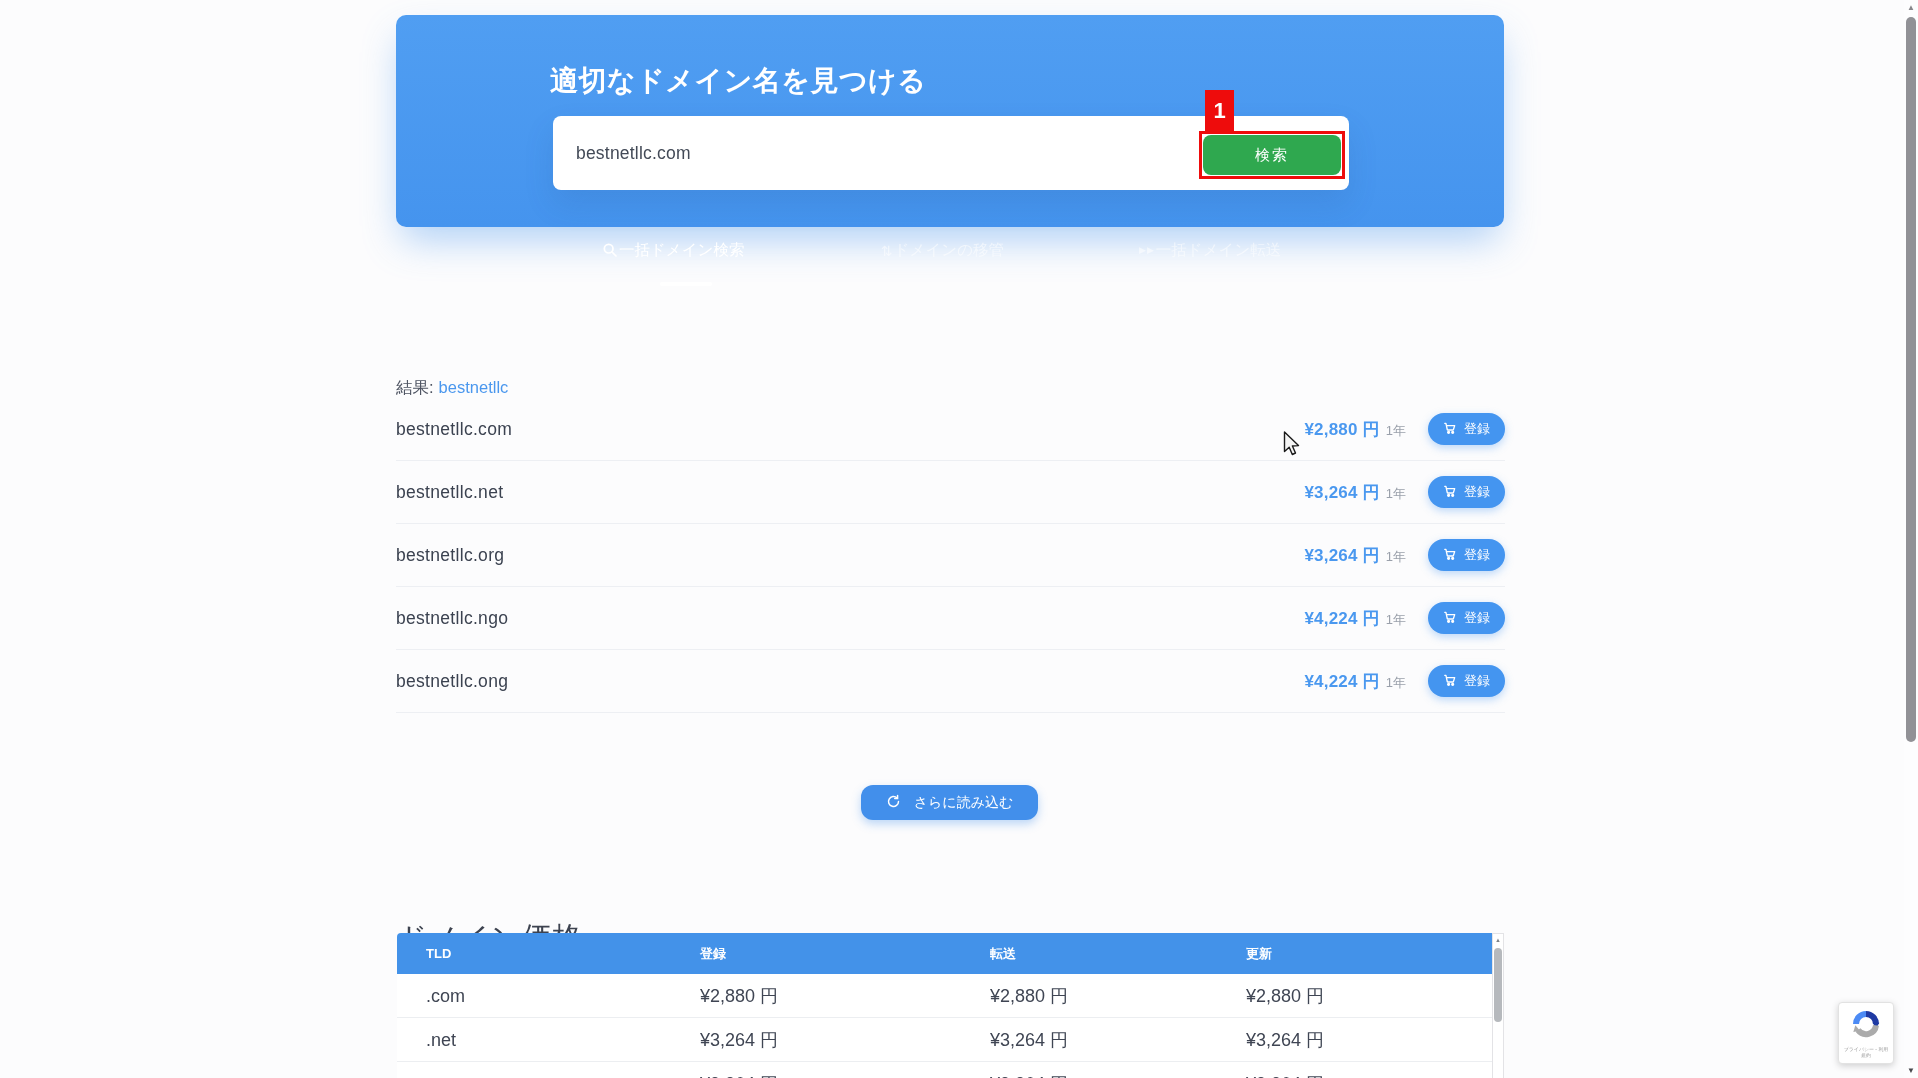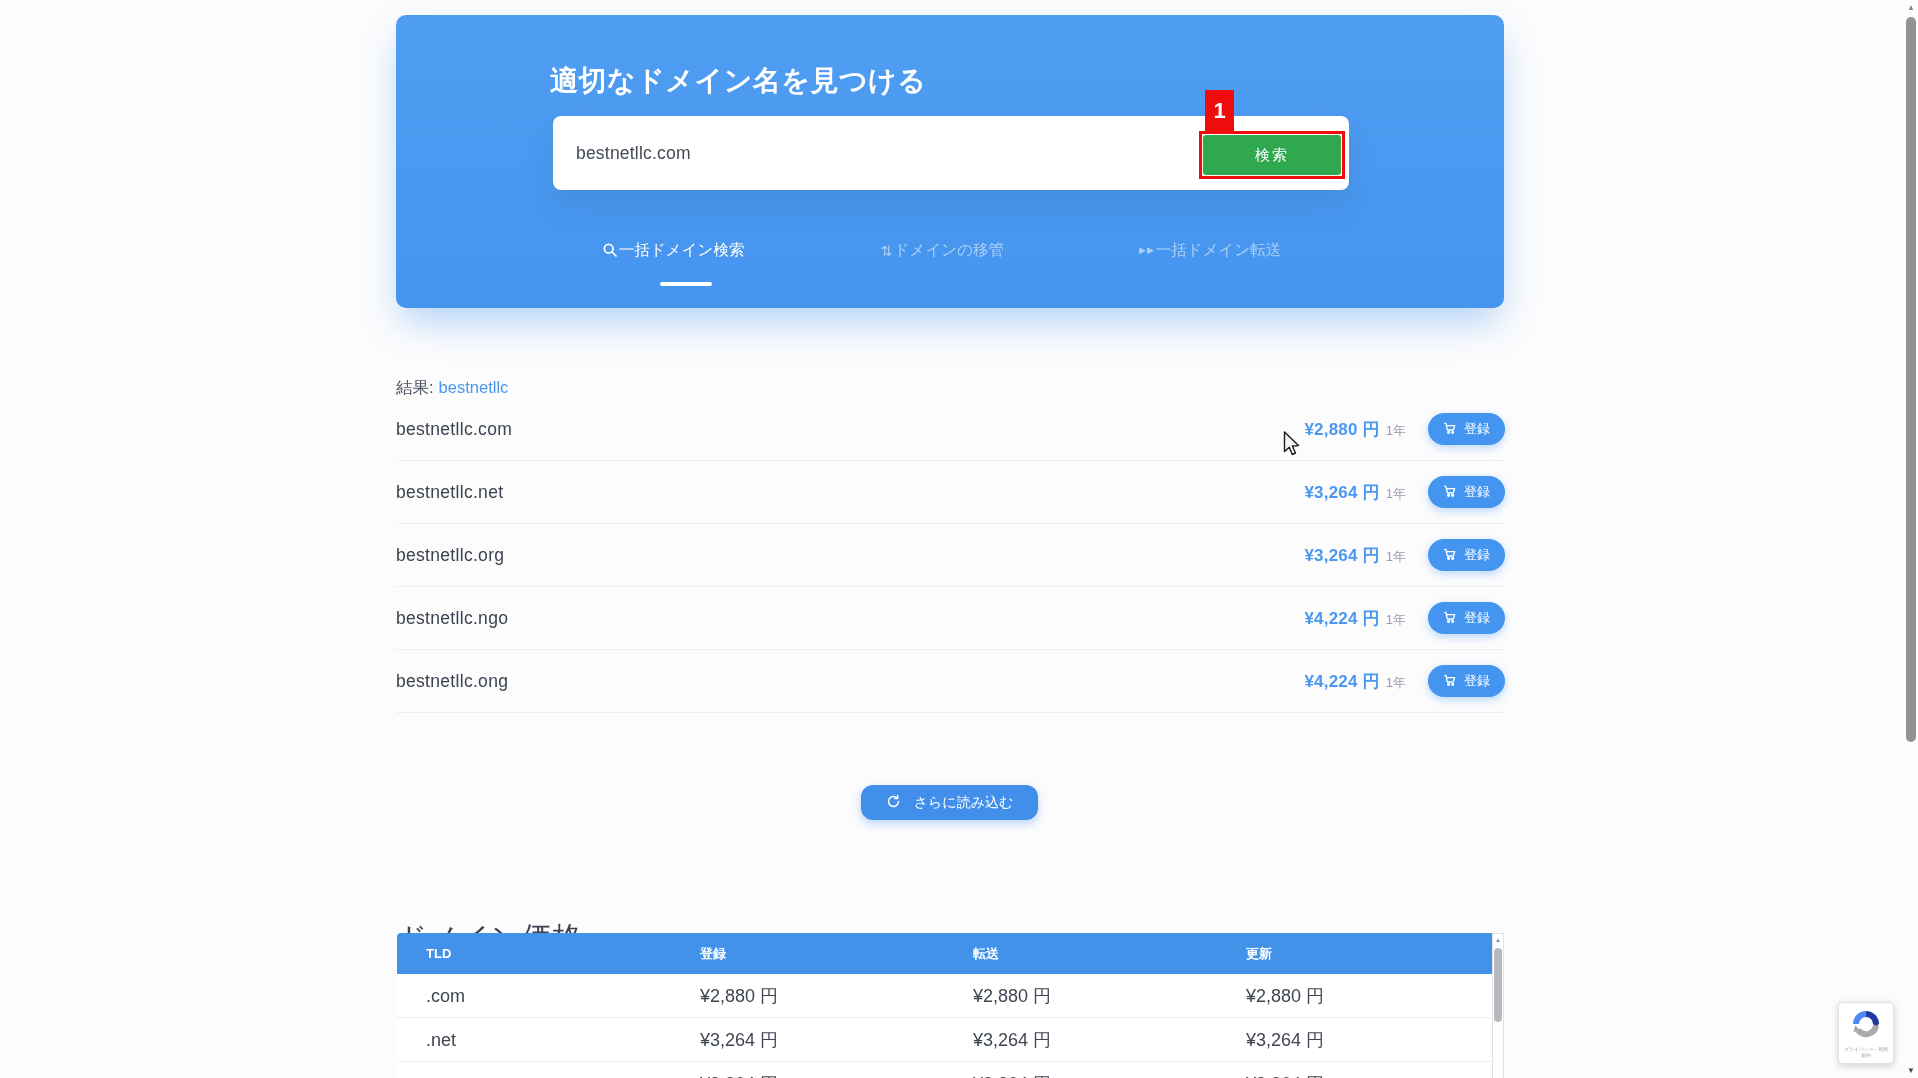--- a/index.html
+++ b/index.html
@@ -6,21 +6,21 @@
   html,body { background:#fff; }
   .page {
     position:relative; width:1918px; height:1078px; overflow:hidden;
     background:#fcfcfd;
     font-family:"Liberation Sans","DejaVu Sans",sans-serif;
     color:#3b4250;
   }
 
   
   .hero {
-    position:absolute; left:396px; top:15px; width:1108px; height:293px;
+    position:absolute; left:396px; top:15px; width:1108px; height:212px;
     border-radius:10px;
     background:linear-gradient(180deg,#509ef2 0%,#4594ee 100%);
     box-shadow:0 18px 38px -6px rgba(77,153,240,.45);
   }
   .hero-title {
     position:absolute; left:154px; top:47px;
     color:#fff; font-size:28px; font-weight:600; letter-spacing:.5px;
   }
   .searchbox {
     position:absolute; left:157px; top:101px; width:796px; height:74px;
@@ -32,21 +32,21 @@
     border:none; outline:none; background:transparent;
     padding:0 0 0 23px; font-size:17.5px; color:#434a57;
     font-family:inherit; letter-spacing:.2px;
   }
   .btn-highlight {
     position:absolute; left:646px; top:15px; width:146px; height:48px;
     border:3px solid #ee0c0c; z-index:2; pointer-events:none;
   }
   .search-btn {
     position:absolute; left:650px; top:19px; width:138px; height:40px;
-    background:#2fa84f; border:none; border-radius:3px;
+    background:#2fa84f; border:none; border-radius:8px;
     color:#fff; font-size:15px; letter-spacing:2px; cursor:pointer;
     font-family:inherit;
   }
   .step-badge {
     position:absolute; left:652px; top:-26px; width:29px; height:42px;
     background:#ee0c0c; color:#fff; font-size:22px; font-weight:bold;
     display:flex; align-items:center; justify-content:center; z-index:3;
   }
   .tab {
     position:absolute; top:225px; display:flex; align-items:center; gap:1px;
@@ -101,21 +101,21 @@
   }
   .ptable .thead span {
     position:absolute; top:0; line-height:41px;
     color:#fff; font-size:13px; font-weight:600;
   }
   .ptable .trow { position:relative; height:44px; border-bottom:1px solid #eceef1; background:#fff; }
   .ptable .trow span {
     position:absolute; top:0; line-height:44px;
     font-size:18px; color:#3f4553;
   }
-  .c0 { left:29px; } .c1 { left:303px; } .c2 { left:576px; } .c3 { left:849px; }
+  .c0 { left:29px; } .c1 { left:303px; } .c2 { left:593px; } .c3 { left:849px; }
   .table-scroll {
     position:absolute; left:1095px; top:0; width:12px; height:146px;
     background:#fff; border:1px solid #e3e3e6;
   }
   .table-scroll .arr { display:block; text-align:center; font-size:6px; color:#7e8287; margin-top:3px; }
   .table-scroll .thumb {
     position:absolute; left:1px; top:14px; width:8px; height:74px;
     background:#b6b9bd; border-radius:4px;
   }
 

